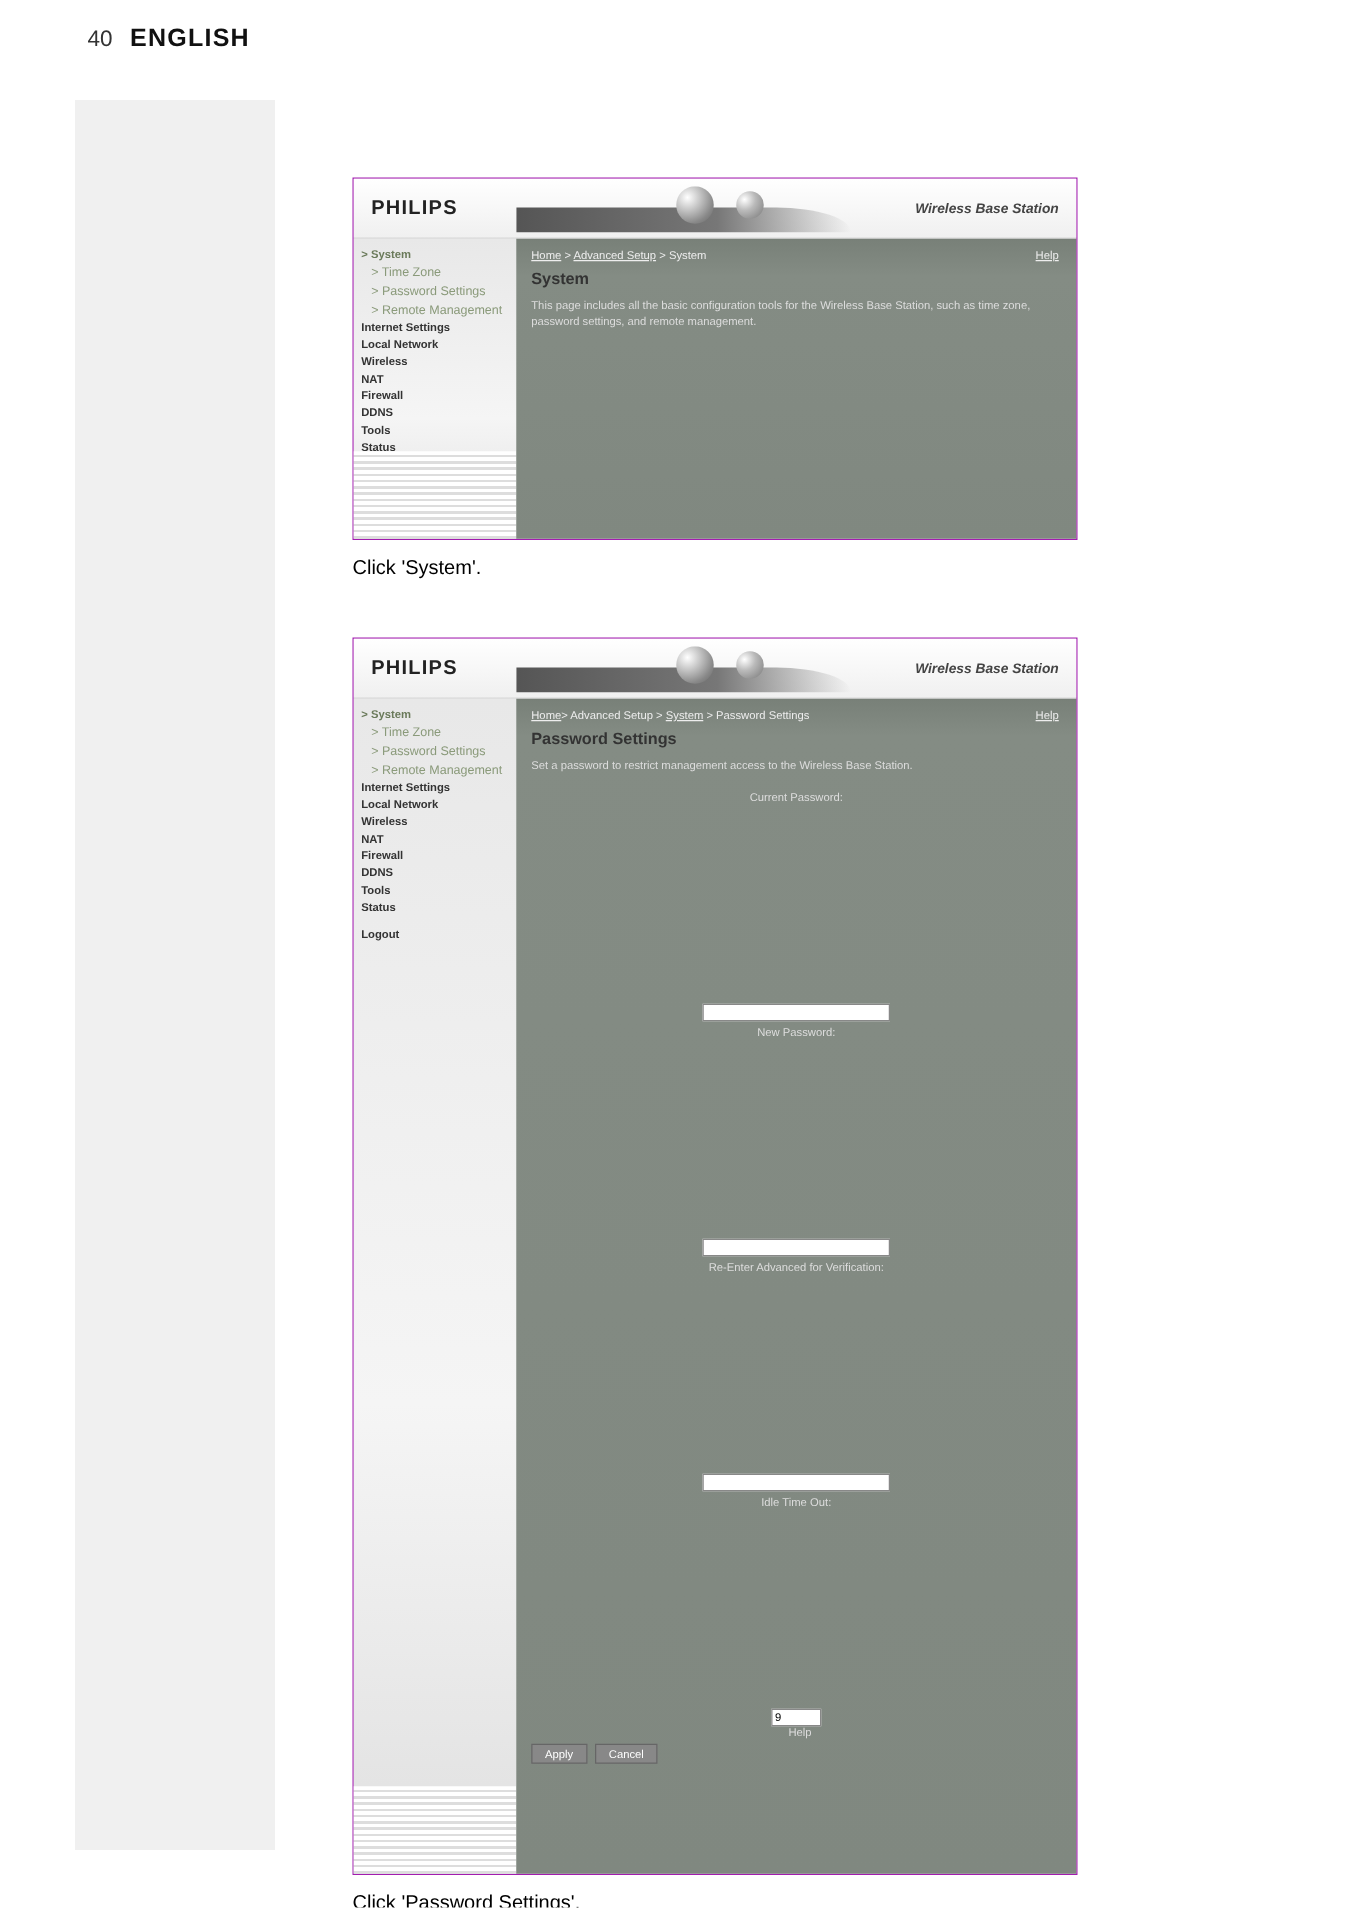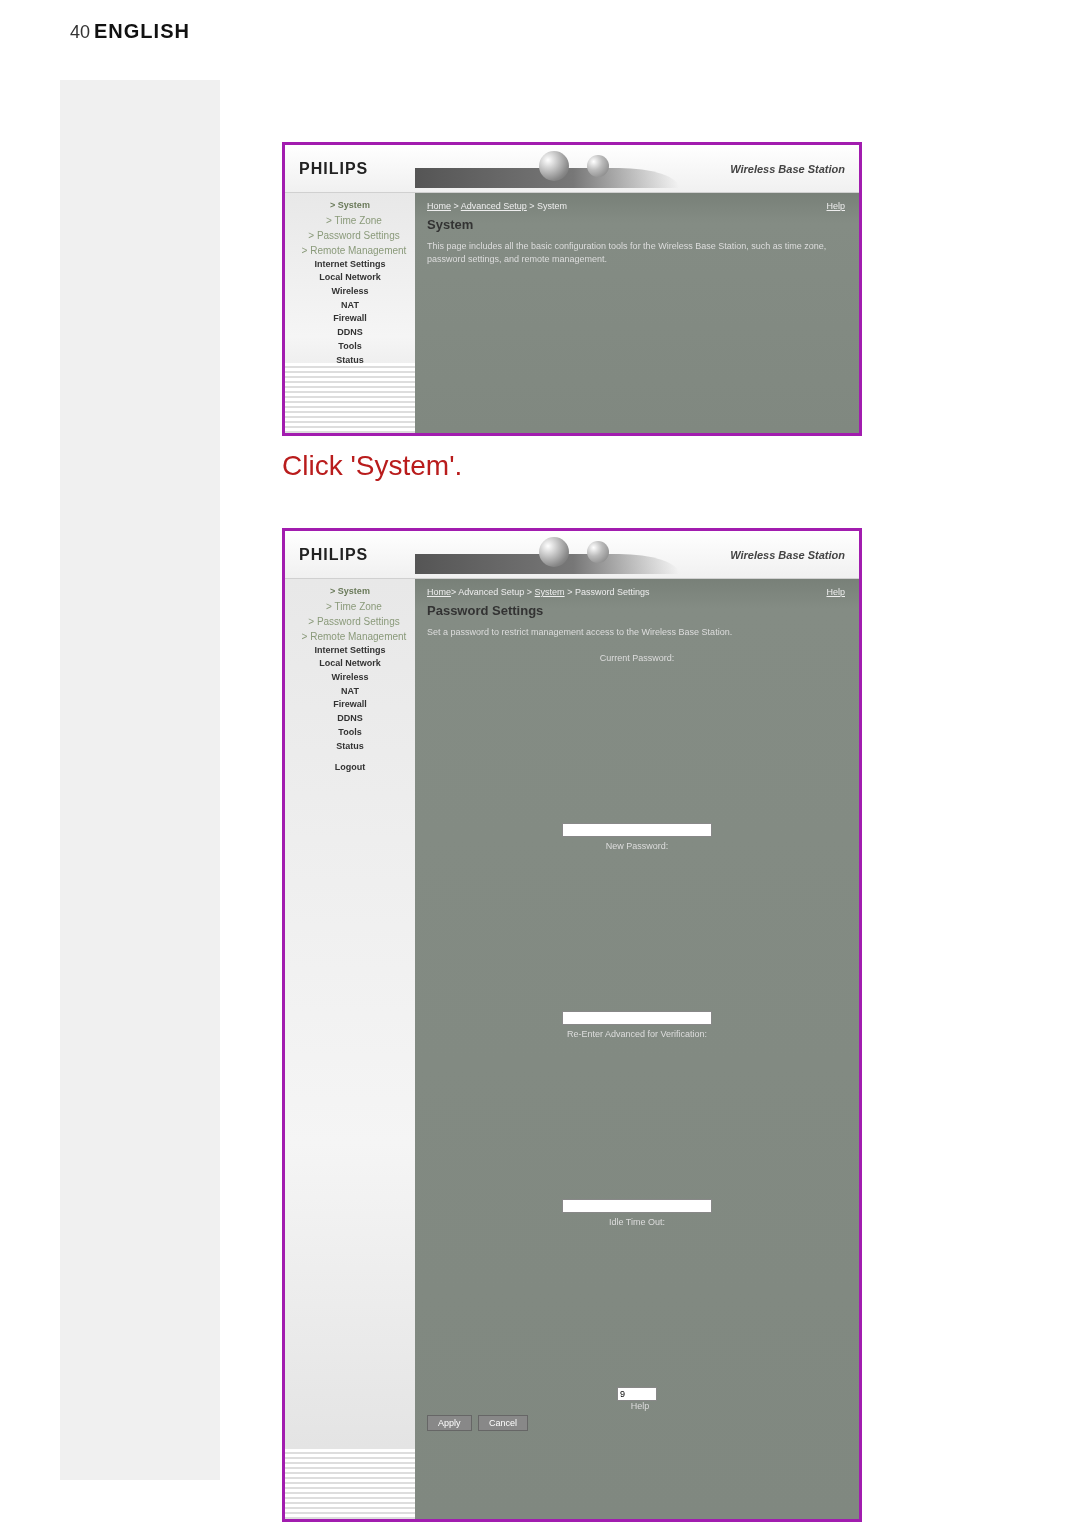--- a/index.html
+++ b/index.html
@@ -1,53 +1,53 @@
 <!DOCTYPE html>
 <html><head>
 <meta charset="utf-8">
 <style>
   * { margin: 0; padding: 0; box-sizing: border-box; }
   body { font-family: Arial, Helvetica, sans-serif; background: #fff; width: 1080px; min-height: 1526px; position: relative; }
   .page-header { display: flex; align-items: baseline; padding: 20px 0 12px 70px; }
-  .page-number { font-size: 18px; color: #333; margin-right: 4px; }
+  .page-number { font-size: 18px; color: #333; margin-right: 14px; }
   .page-lang { font-size: 20px; font-weight: 700; letter-spacing: 1px; color: #111; }
   .side-strip { position: absolute; left: 60px; top: 80px; width: 160px; height: 1400px; background: #f0f0f0; }
   .content-col { position: absolute; left: 282px; top: 142px; width: 600px; }
-  .screenshot { width: 580px; border: 3px solid #a21caf; background: #fff; margin-bottom: 14px; }
+  .screenshot { width: 580px; border: 1px solid #a21caf; background: #fff; margin-bottom: 14px; }
   .sc-header { display: flex; align-items: center; justify-content: space-between; padding: 10px 14px; height: 48px; position: relative; background: linear-gradient(#fff, #f0f0f0); border-bottom: 1px solid #d0d0d0; }
   .logo { font-weight: 800; font-size: 16px; letter-spacing: 1px; color: #222; }
   .brand-text { font-style: italic; font-size: 11px; color: #444; font-weight: 600; white-space: nowrap; margin-left: 16px; }
   .header-art { position: absolute; left: 130px; right: 180px; top: 6px; bottom: 4px; overflow: hidden; }
   .swoosh { position: absolute; bottom: 0; left: 0; width: 100%; height: 20px; background: linear-gradient(90deg, #555 0%, #777 60%, transparent 100%); border-top-right-radius: 60px 20px; }
   .sphere1 { position: absolute; right: 110px; top: 0px; width: 30px; height: 30px; border-radius: 50%; background: radial-gradient(circle at 30% 30%, #fff 0%, #ccc 30%, #888 70%, #666 100%); }
   .sphere2 { position: absolute; right: 70px; top: 4px; width: 22px; height: 22px; border-radius: 50%; background: radial-gradient(circle at 30% 30%, #fff 0%, #bbb 40%, #777 100%); }
   .sc-body { display: flex; min-height: 240px; }
   .sc-sidebar { width: 130px; background: linear-gradient(#e8e8e8, #f5f5f5 60%, #e0e0e0); padding: 6px 4px; font-size: 9px; color: #555; position: relative; }
-  .sc-sidebar .top { height: 160px; text-align: center; }
+  .sc-sidebar .top { height: 160px; }
   .sc-sidebar .item { padding: 1px 2px; line-height: 1.3; }
   .sc-sidebar .item.main { color: #333; font-weight: 600; }
   .sc-sidebar .item.main.hl { color: #6a7a5a; }
   .sc-sidebar .item.sub { padding-left: 10px; color: #888; font-size: 10px; }
   .sc-sidebar .item.sub.hl { color: #8a9a7a; }
   .sc-sidebar .logout { margin-top: 8px; }
   .stripes { position: absolute; bottom: 0; left: 0; right: 0; height: 70px; background: repeating-linear-gradient(#fff, #fff 3px, #ddd 3px, #ddd 5px); }
   .sc-main { flex: 1; background: linear-gradient(#788078, #848c84 30px, #808880); padding: 8px 12px; color: #ddd; font-size: 9px; position: relative; }
   .breadcrumb { color: #eee; font-size: 9px; margin-bottom: 6px; }
   .breadcrumb .bclink { text-decoration: underline; }
   .help { position: absolute; right: 14px; top: 8px; text-decoration: underline; color: #eee; font-size: 9px; }
   .sc-title { font-size: 13px; font-weight: 700; color: #333; margin: 4px 0 8px; }
   .sc-desc { font-size: 9px; color: #ddd; line-height: 1.4; }
   .form-row { display: flex; align-items: center; margin: 4px 0; flex-direction: column; }
   .form-label { flex: 0 0 170px; font-size: 9px; color: #ddd; }
   .form-input { width: 150px; height: 14px; background: #fff; border: 1px solid #888; font-size: 9px; padding: 0 2px; }
   .form-input.small { width: 40px; }
   .mins { font-size: 9px; color: #ddd; margin-left: 6px; }
   .btn-row { }
   .sc-btn { display: inline-block; padding: 2px 10px; font-size: 9px; background: #888; border: 1px solid #666; color: #fff; margin-right: 4px; }
-  .caption { font-size: 28px; color: #b91c1c; font-weight: 300; margin: 10px 0 46px; }
+  .caption { font-size: 16px; color: #000000; font-weight: 300; margin: 10px 0 46px; }
 </style>
 </head>
 <body>
 
 <div class="page-header">
   <span class="page-number">40</span>
   <span class="page-lang">ENGLISH</span>
 </div>
 
 <div class="side-strip"></div>

